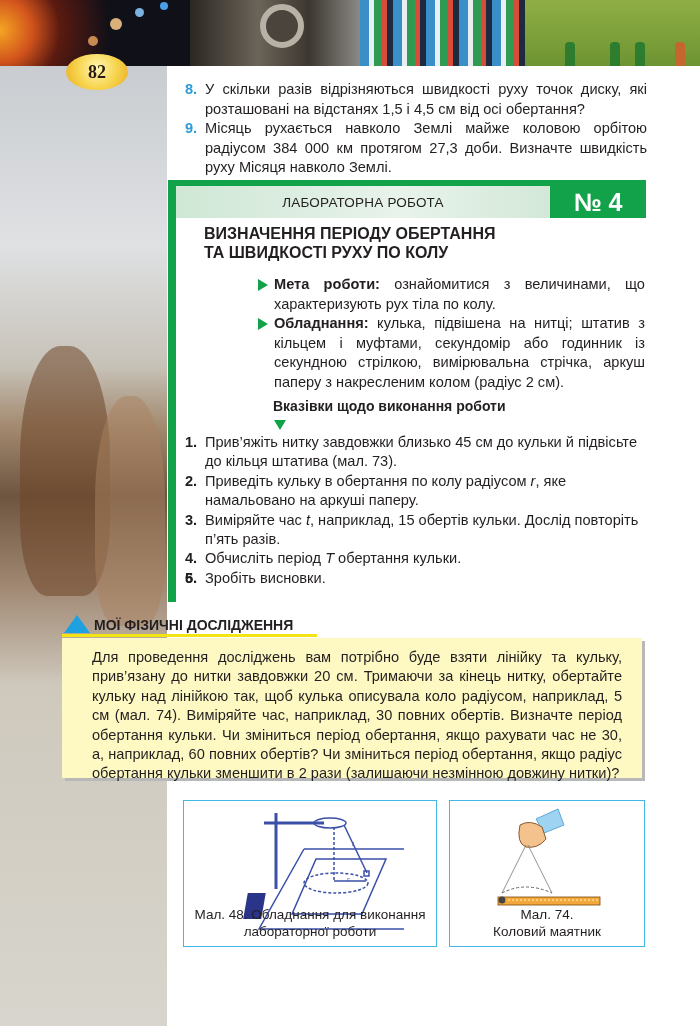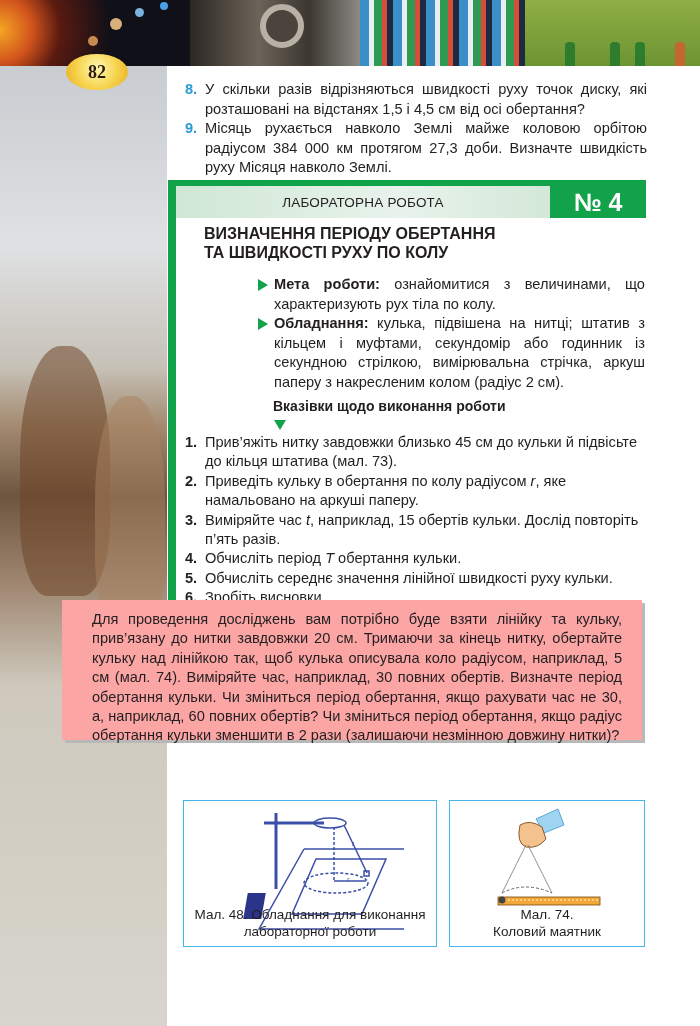--- a/index.html
+++ b/index.html
@@ -54,21 +54,21 @@
   .steps { position: absolute; left: 185px; top: 433px; width: 462px; font-size: 14.6px; line-height: 19.4px; }
   .step { position: relative; padding-left: 20px; }
   .step .num { position: absolute; left: 0; top: 0; font-weight: bold; }
   .step i { font-style: italic; }
 
   
   .research-head { position: absolute; left: 64px; top: 614px; height: 22px; display: flex; align-items: center; }
   .research-tri { width: 0; height: 0; border-left: 13px solid transparent; border-right: 13px solid transparent; border-bottom: 18px solid #1fa0e0; margin-right: 4px; margin-bottom: 2px; }
   .research-title { font-weight: bold; font-size: 14px; color: #231f20; }
   .research-underline { position: absolute; left: 62px; top: 634px; width: 255px; height: 3px; background: #f4e414; }
-  .research-box { position: absolute; left: 62px; top: 600px; width: 580px; height: 140px; background: #fca5a5;
+  .research-box { position: absolute; left: 62px; top: 638px; width: 580px; height: 140px; background: #fef9c3;
     box-shadow: 3px 3px 0 #b8b8b8; padding: 10px 20px 0 30px; font-size: 14.6px; line-height: 19.4px; text-align: justify; }
 
   
   .figure { position: absolute; top: 800px; height: 147px; border: 1.5px solid #43b8e8; background: #fff; }
   .fig73 { left: 183px; width: 254px; }
   .fig74 { left: 449px; width: 196px; }
   .figure svg { position: absolute; left: 0; top: 0; }
   .caption { position: absolute; left: 0; right: 0; bottom: 6px; text-align: center; font-size: 13.5px; line-height: 16.5px; color: #231f20; }
 </style>
 </head>
@@ -146,21 +146,20 @@
   <div class="step">
     <span class="num">3.</span>
     <span>Виміряйте час </span><i>t</i><span>, наприклад, 15 обертів кульки. Дослід повторіть п’ять разів.</span>
   </div>
   <div class="step">
     <span class="num">4.</span>
     <span>Обчисліть період </span><i>T</i><span> обертання кульки.</span>
   </div>
   <div class="step">
     <span class="num">5.</span>
-    <span>Обчисліть середнє значення лінійної швидкості руху кульки.</span>
   </div>
   <div class="step">
     <span class="num">6.</span>
     <span>Зробіть висновки.</span>
   </div>
 </div>
 
 <div class="research-head">
   <span class="research-tri"></span>
   <span class="research-title">МОЇ ФІЗИЧНІ ДОСЛІДЖЕННЯ</span>

